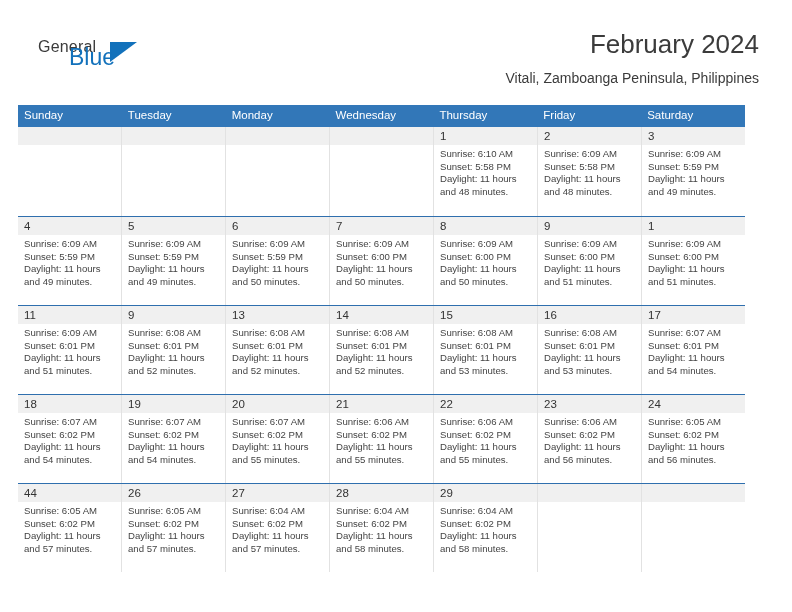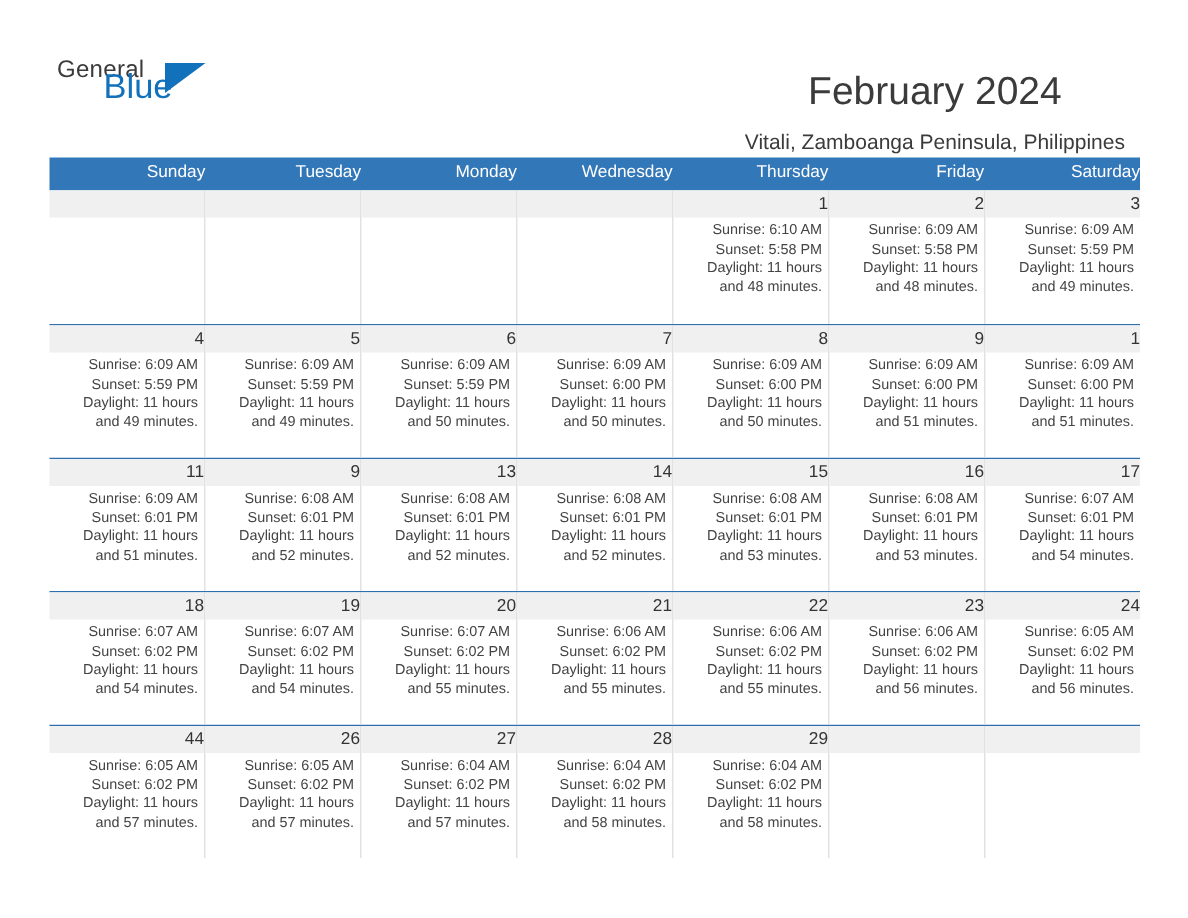--- a/index.html
+++ b/index.html
@@ -57,46 +57,44 @@
   .logo-blue {
     position: absolute;
     left: 31px;
     top: 6px;
     font-size: 23px;
     color: #1271bb;
     font-family: "Liberation Sans", sans-serif;
   }
   .title-block {
     position: absolute;
-    right: 9px;
+    right: 0;
     top: 0;
-    text-align: center;
-    margin-top: 16px;
+    text-align: right;
   }
   .cal-title {
     font-size: 26px;
     color: #3b3b3b;
     line-height: 32px;
     white-space: nowrap;
   }
   .cal-subtitle {
     margin-top: 9px;
     font-size: 14px;
     color: #3b3b3b;
     line-height: 18px;
     white-space: nowrap;
   }
 
   
   .calendar {
     position: absolute;
-    left: 33px;
+    left: 18px;
     top: 105px;
     width: 727px;
-    text-align: right;
   }
   .weekday-row {
     display: flex;
     background: #3277b8;
   }
   .weekday {
     flex: 1 1 0;
     min-width: 0;
     box-sizing: border-box;
     padding: 3px 0 4px 6px;

